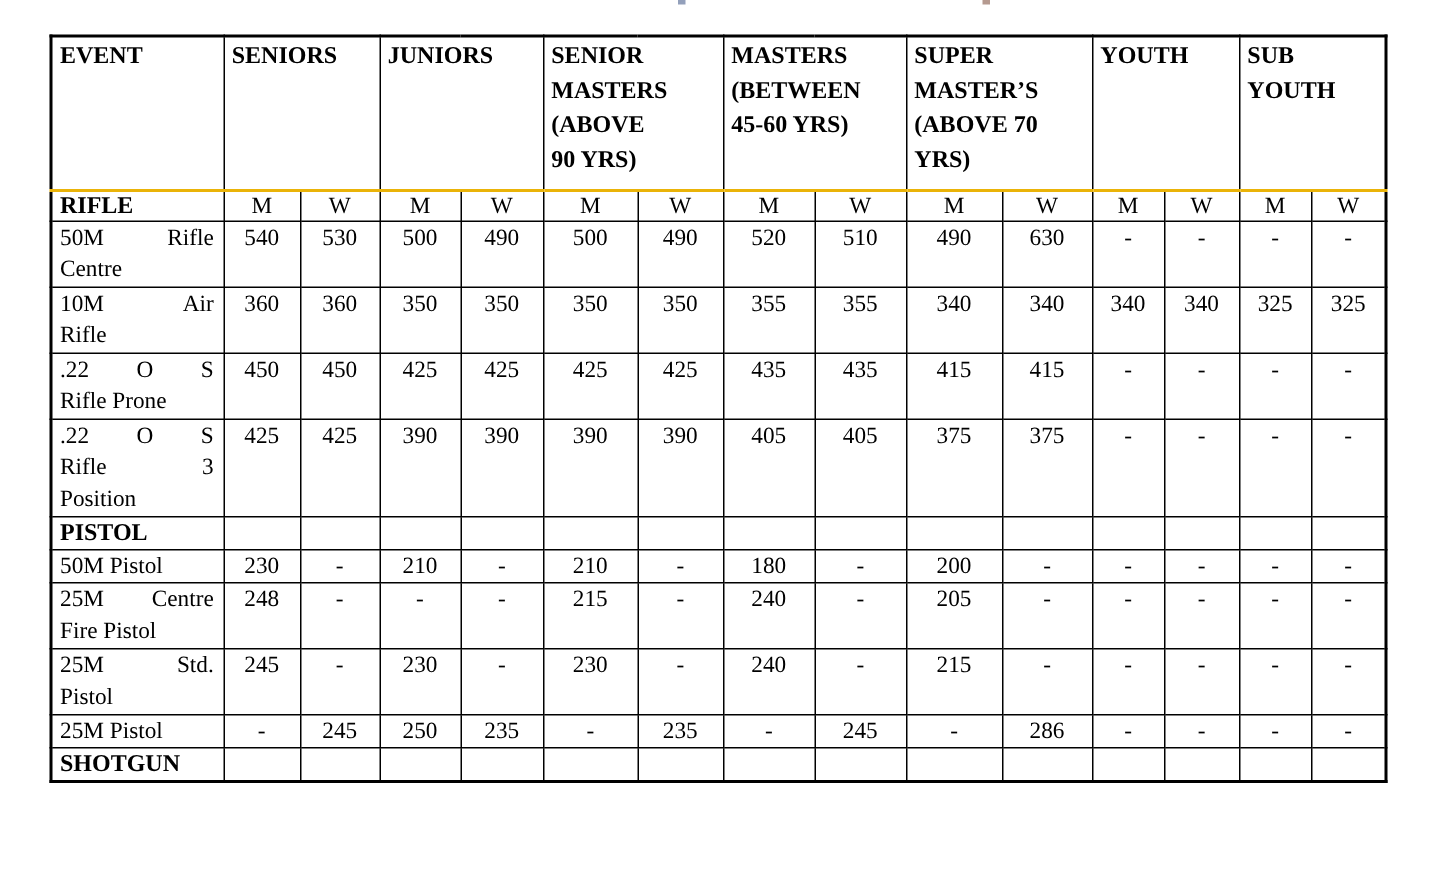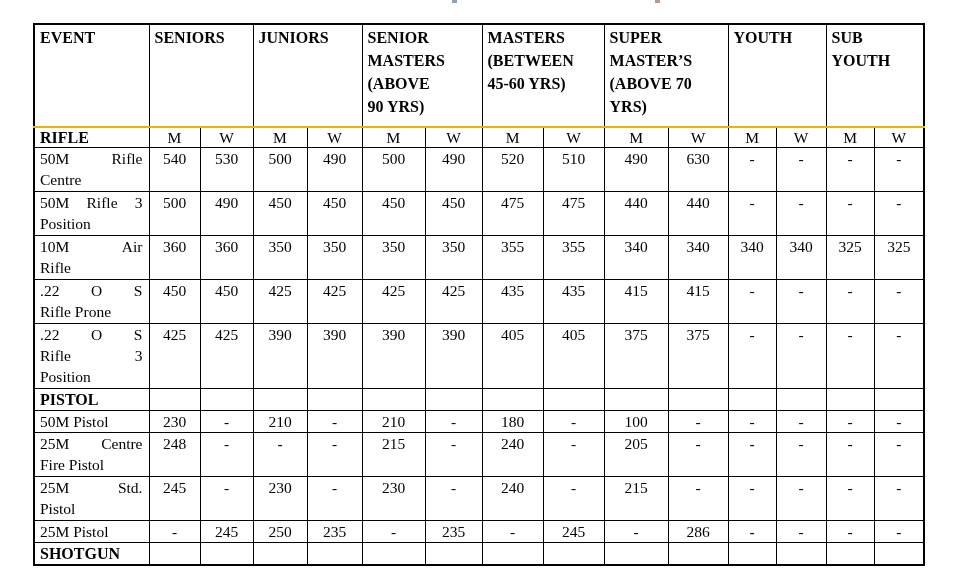--- a/index.html
+++ b/index.html
@@ -171,40 +171,20 @@
           <td class="num">510</td>
           <td class="num">490</td>
           <td class="num">630</td>
           <td class="num">-</td>
           <td class="num">-</td>
           <td class="num">-</td>
           <td class="num">-</td>
         </tr>
         <tr class="r-lines-2">
           <td class="ev">
-            <div class="evl">50M Rifle 3</div>
-            <div class="evl">Position</div>
-          </td>
-          <td class="num">500</td>
-          <td class="num">490</td>
-          <td class="num">450</td>
-          <td class="num">450</td>
-          <td class="num">450</td>
-          <td class="num">450</td>
-          <td class="num">475</td>
-          <td class="num">475</td>
-          <td class="num">440</td>
-          <td class="num">440</td>
-          <td class="num">-</td>
-          <td class="num">-</td>
-          <td class="num">-</td>
-          <td class="num">-</td>
-        </tr>
-        <tr class="r-lines-2">
-          <td class="ev">
             <div class="evl">10M Air</div>
             <div class="evl">Rifle</div>
           </td>
           <td class="num">360</td>
           <td class="num">360</td>
           <td class="num">350</td>
           <td class="num">350</td>
           <td class="num">350</td>
           <td class="num">350</td>
           <td class="num">355</td>
@@ -281,21 +261,21 @@
             <div class="evl">50M Pistol</div>
           </td>
           <td class="num">230</td>
           <td class="num">-</td>
           <td class="num">210</td>
           <td class="num">-</td>
           <td class="num">210</td>
           <td class="num">-</td>
           <td class="num">180</td>
           <td class="num">-</td>
-          <td class="num">100</td>
+          <td class="num">200</td>
           <td class="num">-</td>
           <td class="num">-</td>
           <td class="num">-</td>
           <td class="num">-</td>
           <td class="num">-</td>
         </tr>
         <tr class="r-lines-2">
           <td class="ev">
             <div class="evl">25M Centre</div>
             <div class="evl">Fire Pistol</div>

